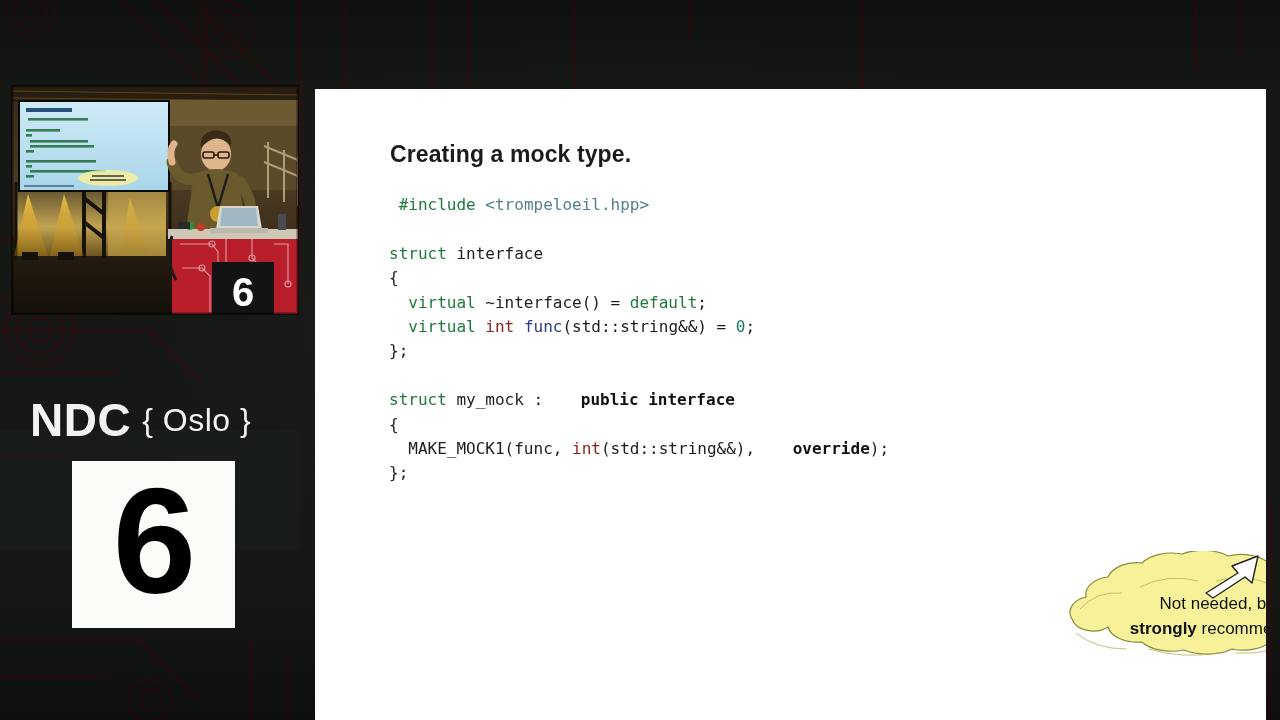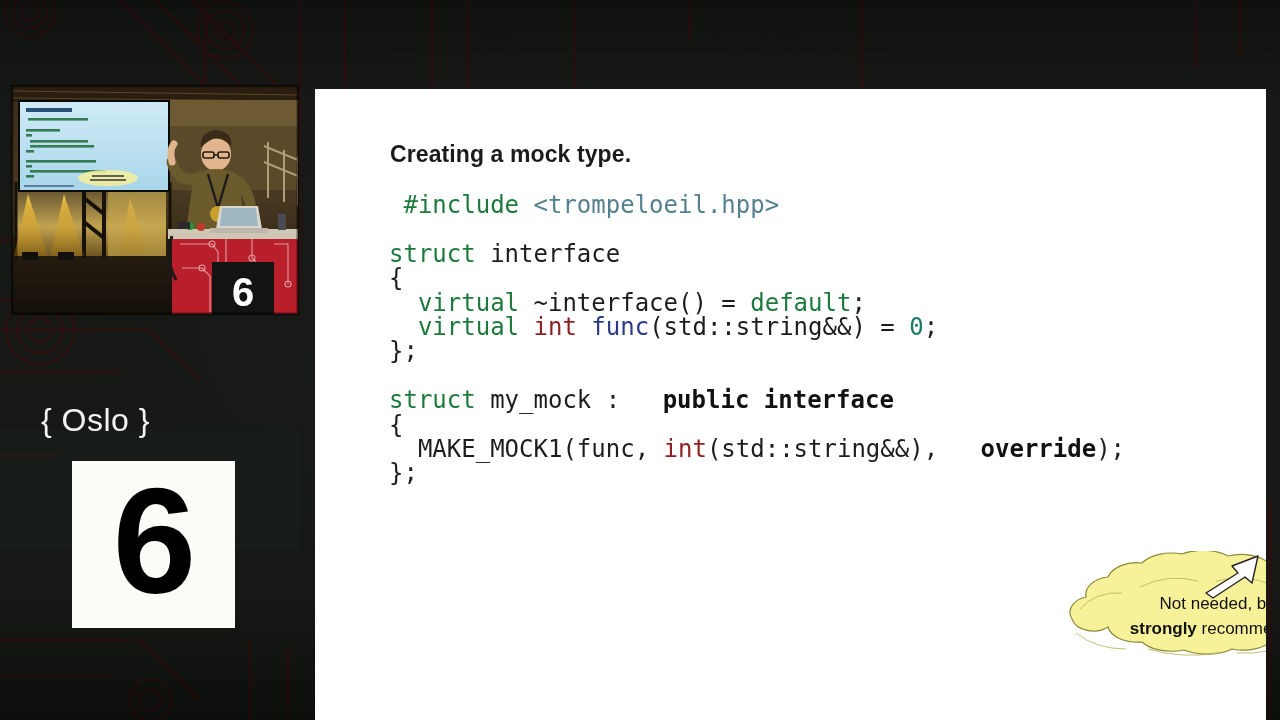--- a/index.html
+++ b/index.html
@@ -80,21 +80,21 @@
   .slide-title {
     position: absolute;
     left: 75px; top: 52px;
     font-size: 23px; font-weight: 700; color: #1b1b1b;
     letter-spacing: 0.1px;
   }
   .code {
     position: absolute;
     left: 74px; top: 104px;
     font-family: "DejaVu Sans Mono", "Liberation Mono", monospace;
-    font-size: 24px;
+    font-size: 16px;
     line-height: 24.4px;
     color: #1d1d1d;
     white-space: pre;
   }
   .code .ln { display: block; height: 24.4px; }
   .code .blank { height: 24.4px; }
   .kw      { color: #1d7a3c; }          
   .hdr     { color: #55808f; }          
   .type    { color: #8e2222; }          
   .fn      { color: #2b3a85; }          
@@ -365,20 +365,21 @@
       <rect x="166" y="136" width="12" height="7" fill="#2a2a2a"></rect>
       <rect x="266" y="128" width="8" height="16" fill="#4a4a52"></rect>
 
       <path d="M160 150 q-8 22 4 44" fill="none" stroke="#1a1a1a" stroke-width="3"></path>
 
       <rect x="0" y="0" width="286" height="228" fill="none" stroke="#000" stroke-width="3" opacity="0.5"></rect>
     </svg>
   </div>
 
   <div class="ndc-mark">
+    <span class="ndc-bold">NDC</span>
     <span class="ndc-light">{ Oslo }</span>
   </div>
 
   <div class="num-tile">
     <span class="num">6</span>
   </div>
 
   <div class="slide">
 
     <div class="slide-title">Creating a mock type.</div>

